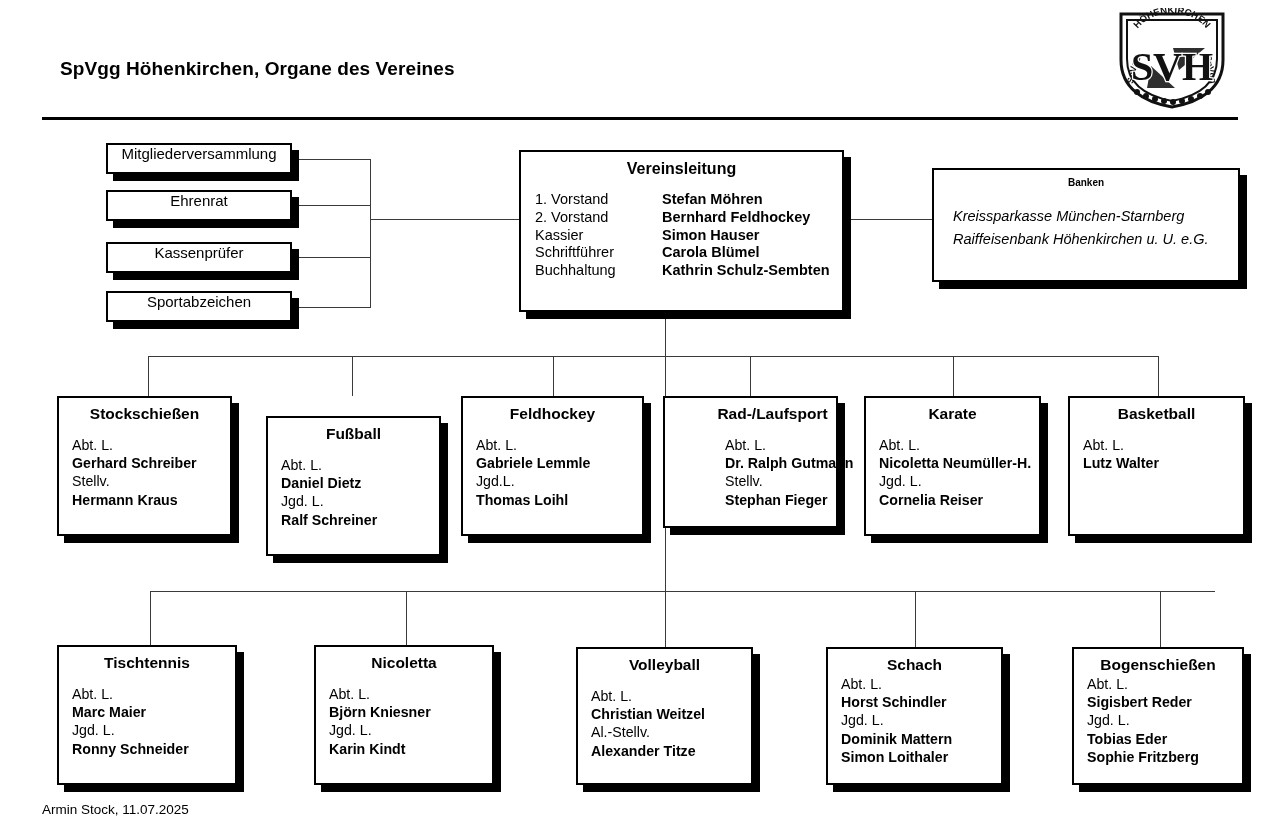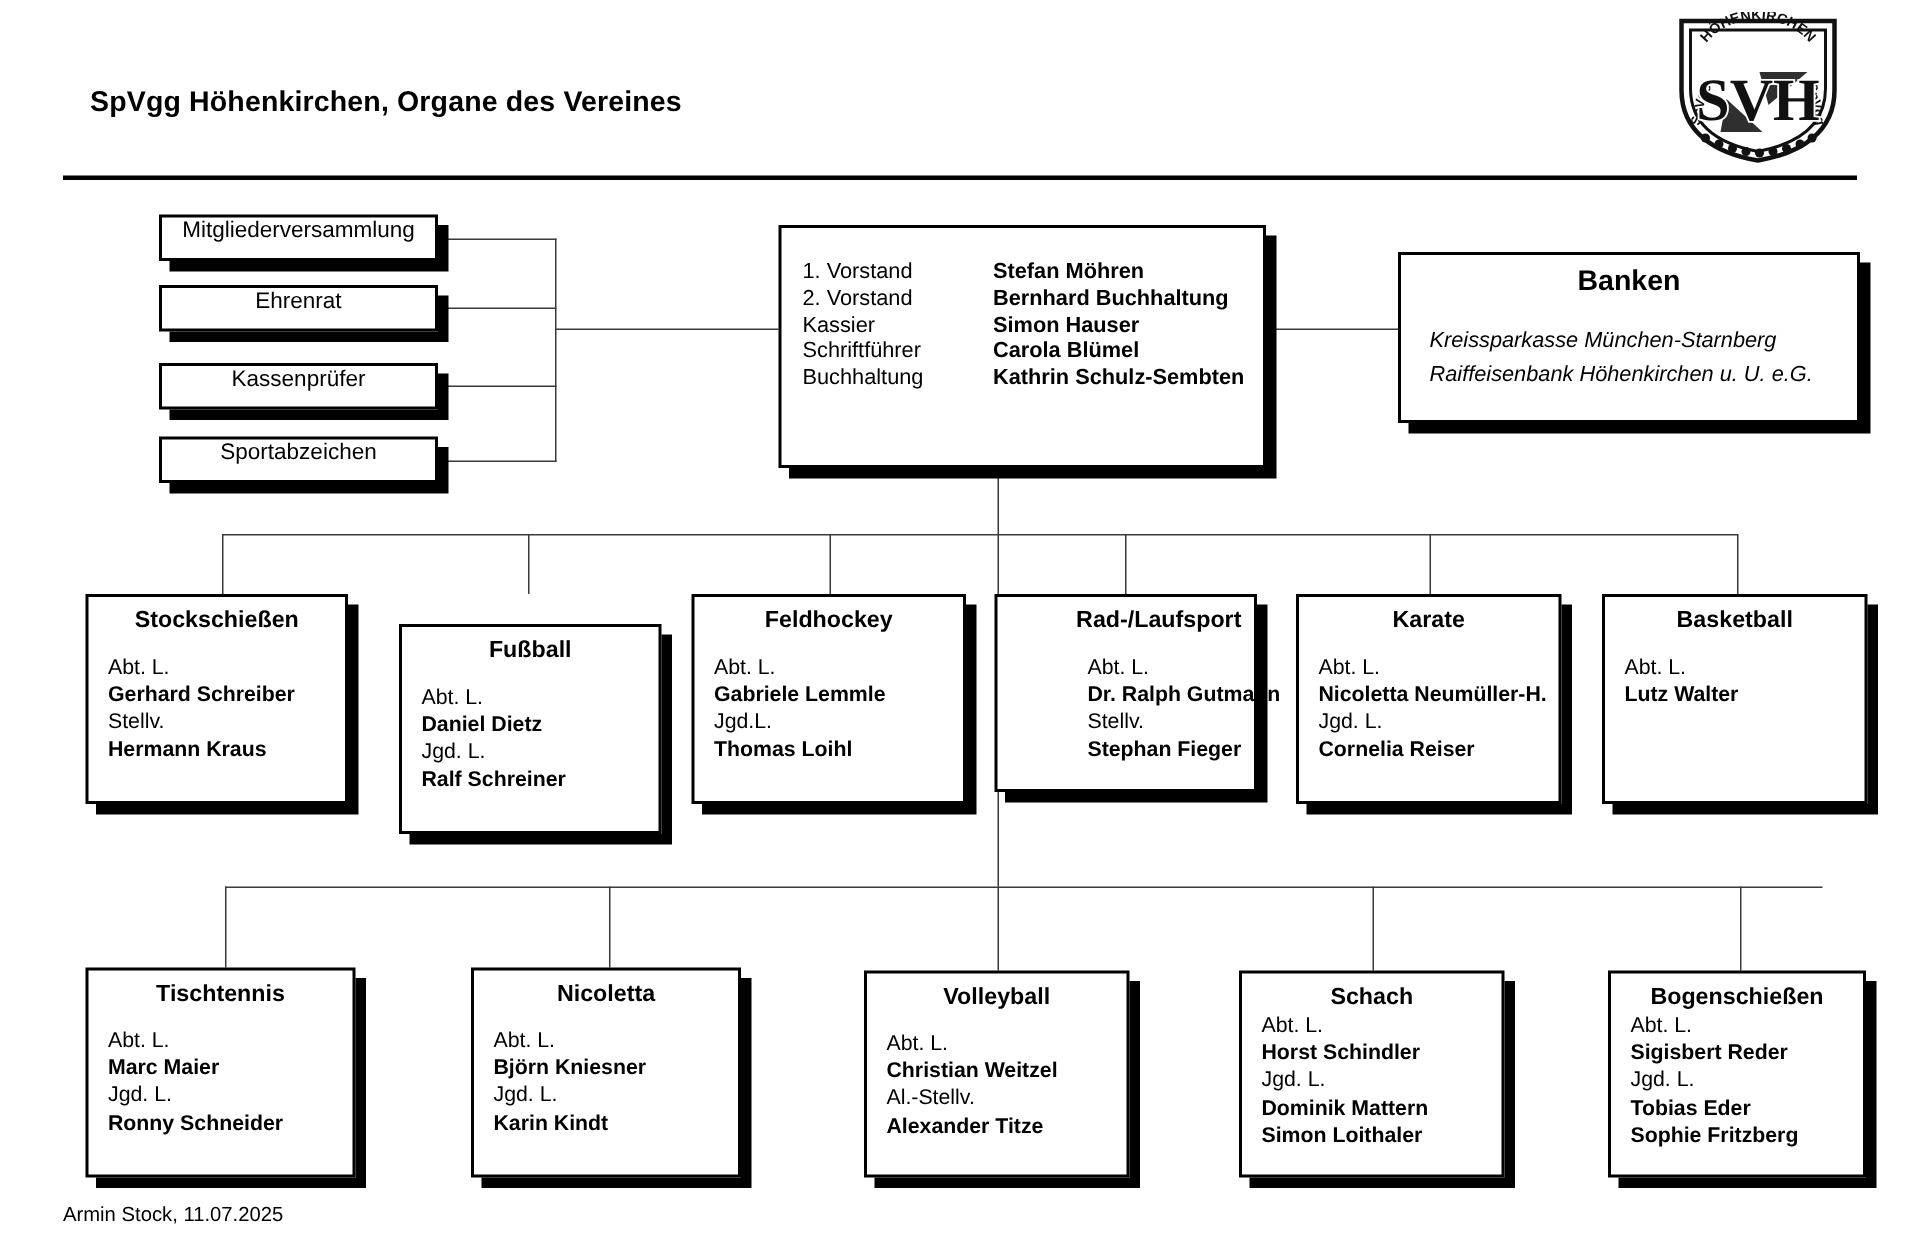--- a/index.html
+++ b/index.html
@@ -103,21 +103,21 @@
   .board-name  { font-weight: bold; white-space: nowrap; }
 
   
   #banken {
     left: 932px;
     top: 168px;
     width: 308px;
     height: 114px;
     padding: 7px 0 0 0;
   }
-  #banken .title { font-size: 19px; }
+  #banken .title { font-size: 10px; }
   .bank-list {
     margin-top: 17px;
     padding-left: 19px;
     font-size: 14.5px;
     line-height: 23px;
     font-style: italic;
   }
 
   
   .dept { padding: 7px 0 0 0; }
@@ -211,28 +211,29 @@
     <span class="title">Ehrenrat</span>
   </div>
   <div class="node simple" style="left:106px; top:242px; width:186px; height:31px;">
     <span class="title">Kassenprüfer</span>
   </div>
   <div class="node simple" style="left:106px; top:291px; width:186px; height:31px;">
     <span class="title">Sportabzeichen</span>
   </div>
 
   <div class="node" id="vereinsleitung">
+    <div class="title">Vereinsleitung</div>
     <div class="board-list">
       <div class="board-row">
         <span class="board-role">1. Vorstand</span>
         <span class="board-name">Stefan Möhren</span>
       </div>
       <div class="board-row">
         <span class="board-role">2. Vorstand</span>
-        <span class="board-name">Bernhard Buchhaltung</span>
+        <span class="board-name">Bernhard Feldhockey</span>
       </div>
       <div class="board-row">
         <span class="board-role">Kassier</span>
         <span class="board-name">Simon Hauser</span>
       </div>
       <div class="board-row">
         <span class="board-role">Schriftführer</span>
         <span class="board-name">Carola Blümel</span>
       </div>
       <div class="board-row">

